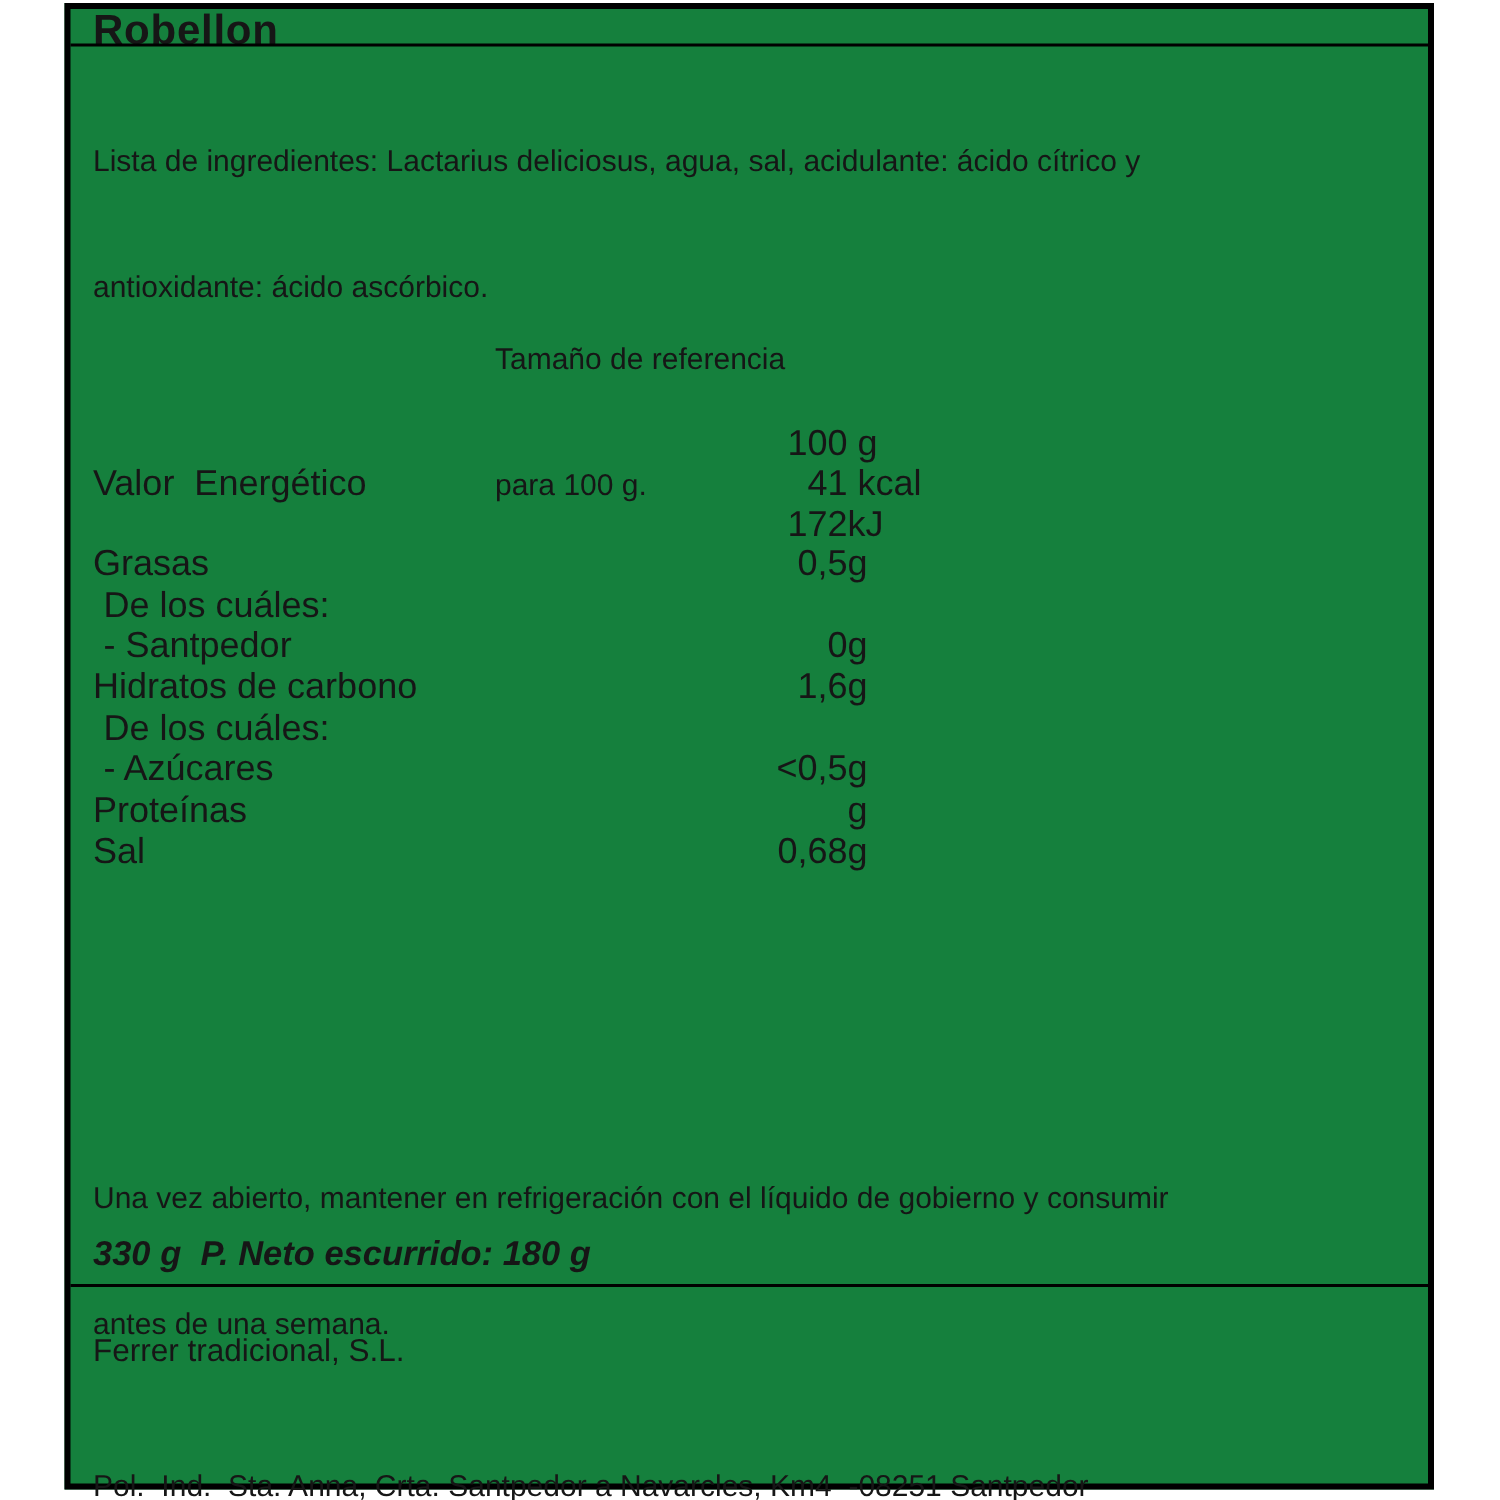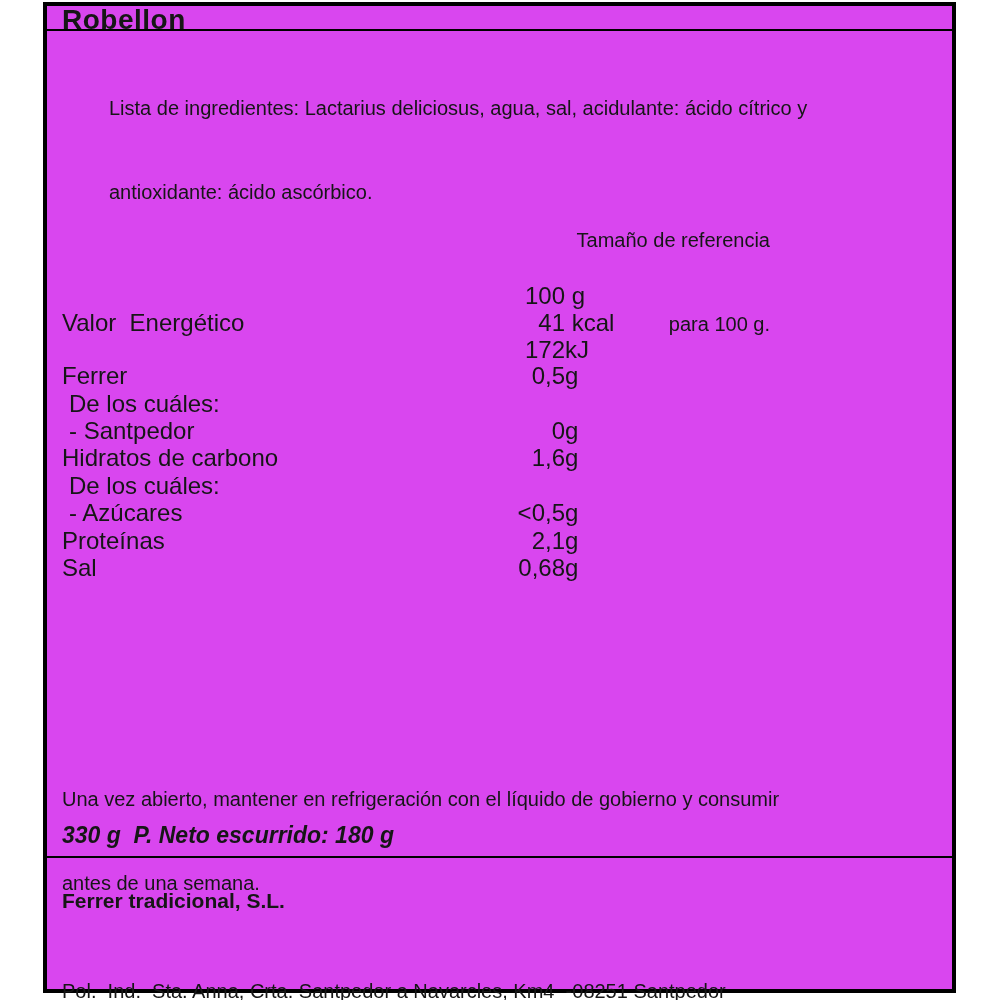--- a/index.html
+++ b/index.html
@@ -17,21 +17,21 @@
     overflow: hidden;
   }
   .label-box {
     position: absolute;
     left: 43px;
     top: 2px;
     width: 913px;
     height: 991px;
     box-sizing: border-box;
     border: 4px solid #000000;
-    background: #d946ef;
+    background: #15803d;
   }
   .inner { position: absolute; left: 0; top: 0; right: 0; bottom: 0; }
 
   .title {
     position: absolute;
     left: 15px;
     top: -1px;
     font-size: 28px;
     line-height: 30px;
     font-weight: bold;
@@ -50,28 +50,27 @@
 
   .body-text {
     font-size: 20px;
     line-height: 28px;
     white-space: pre;
   }
   .ingredients {
     position: absolute;
     left: 15px;
     top: 32px;
-    margin-left: 47px;
   }
   .reference-block {
     position: absolute;
     left: 283px;
     top: 164px;
     width: 440px;
-    text-align: right;
+    text-align: left;
   }
   .nutrition {
     position: absolute;
     left: 0;
     top: 0;
     right: 0;
   }
   .n-row {
     position: absolute;
     left: 0;
@@ -112,21 +111,21 @@
     font-weight: bold;
     white-space: pre;
     font-style: italic;
   }
   .manufacturer-name {
     position: absolute;
     left: 15px;
     top: 883px;
     font-size: 21px;
     line-height: 24px;
-    font-weight: bold;
+    font-weight: normal;
     white-space: pre;
     text-align: center;
   }
   .address {
     position: absolute;
     left: 15px;
     top: 915px;
   }
 </style>
 </head>
@@ -162,21 +161,21 @@
           <span class="n-unit"> kcal</span>
         </div>
 
         <div class="n-row" style="top:332px">
           <span class="n-label"></span>
           <span class="n-num">172</span>
           <span class="n-unit">kJ</span>
         </div>
 
         <div class="n-row" style="top:358px">
-          <span class="n-label">Ferrer</span>
+          <span class="n-label">Grasas</span>
           <span class="n-num">0,5</span>
           <span class="n-unit">g</span>
         </div>
 
         <div class="n-row sub" style="top:386px">
           <span class="n-label">De los cuáles:</span>
           <span class="n-num"></span>
           <span class="n-unit"></span>
         </div>
 
@@ -199,21 +198,20 @@
         </div>
 
         <div class="n-row sub" style="top:495px">
           <span class="n-label">- Azúcares</span>
           <span class="n-num">&lt;0,5</span>
           <span class="n-unit">g</span>
         </div>
 
         <div class="n-row" style="top:523px">
           <span class="n-label">Proteínas</span>
-          <span class="n-num">2,1</span>
           <span class="n-unit">g</span>
         </div>
 
         <div class="n-row" style="top:550px">
           <span class="n-label">Sal</span>
           <span class="n-num">0,68</span>
           <span class="n-unit">g</span>
         </div>
 
       </div>

